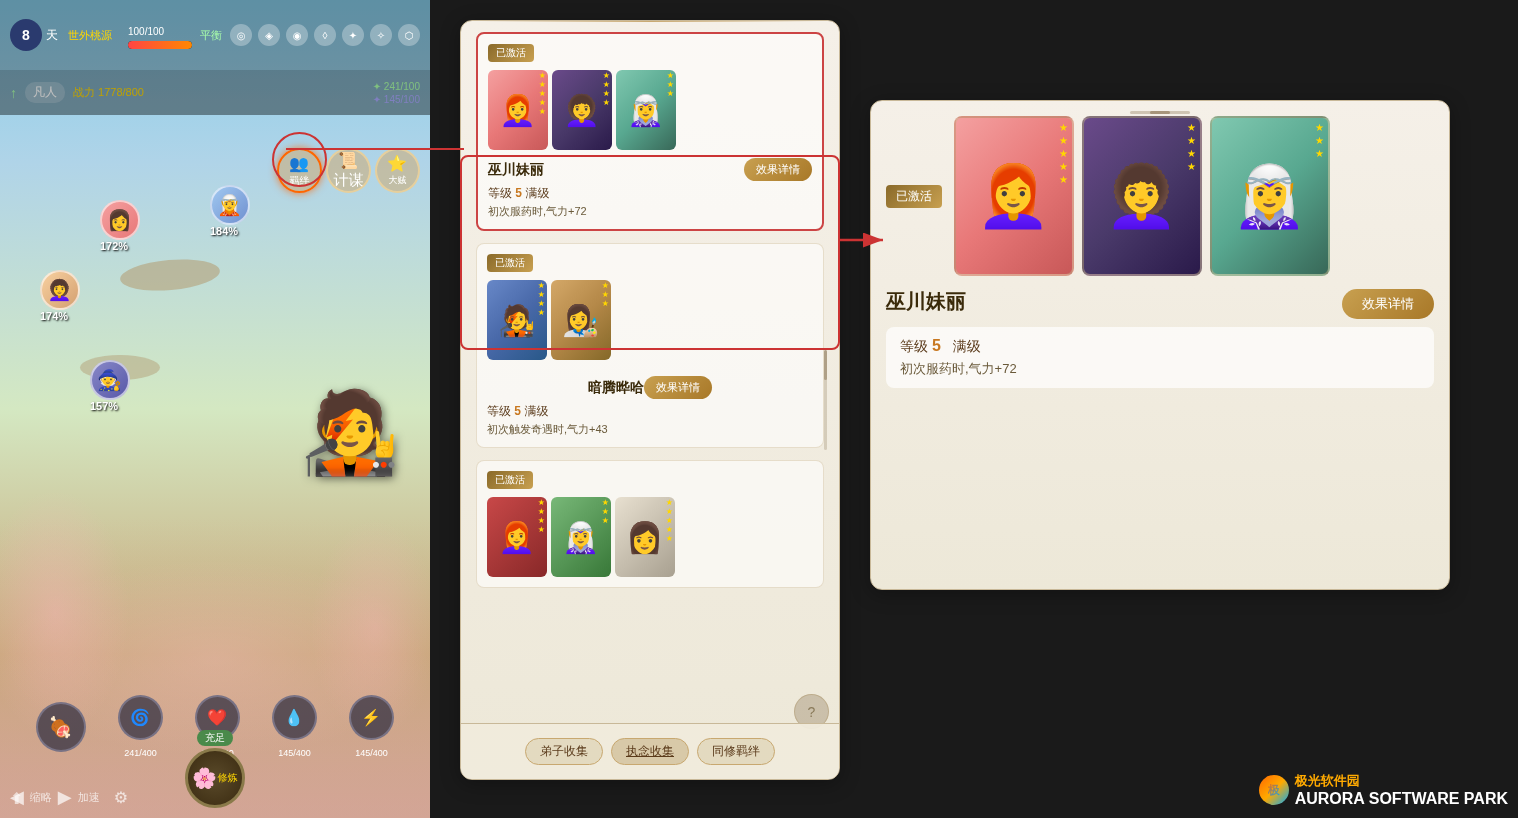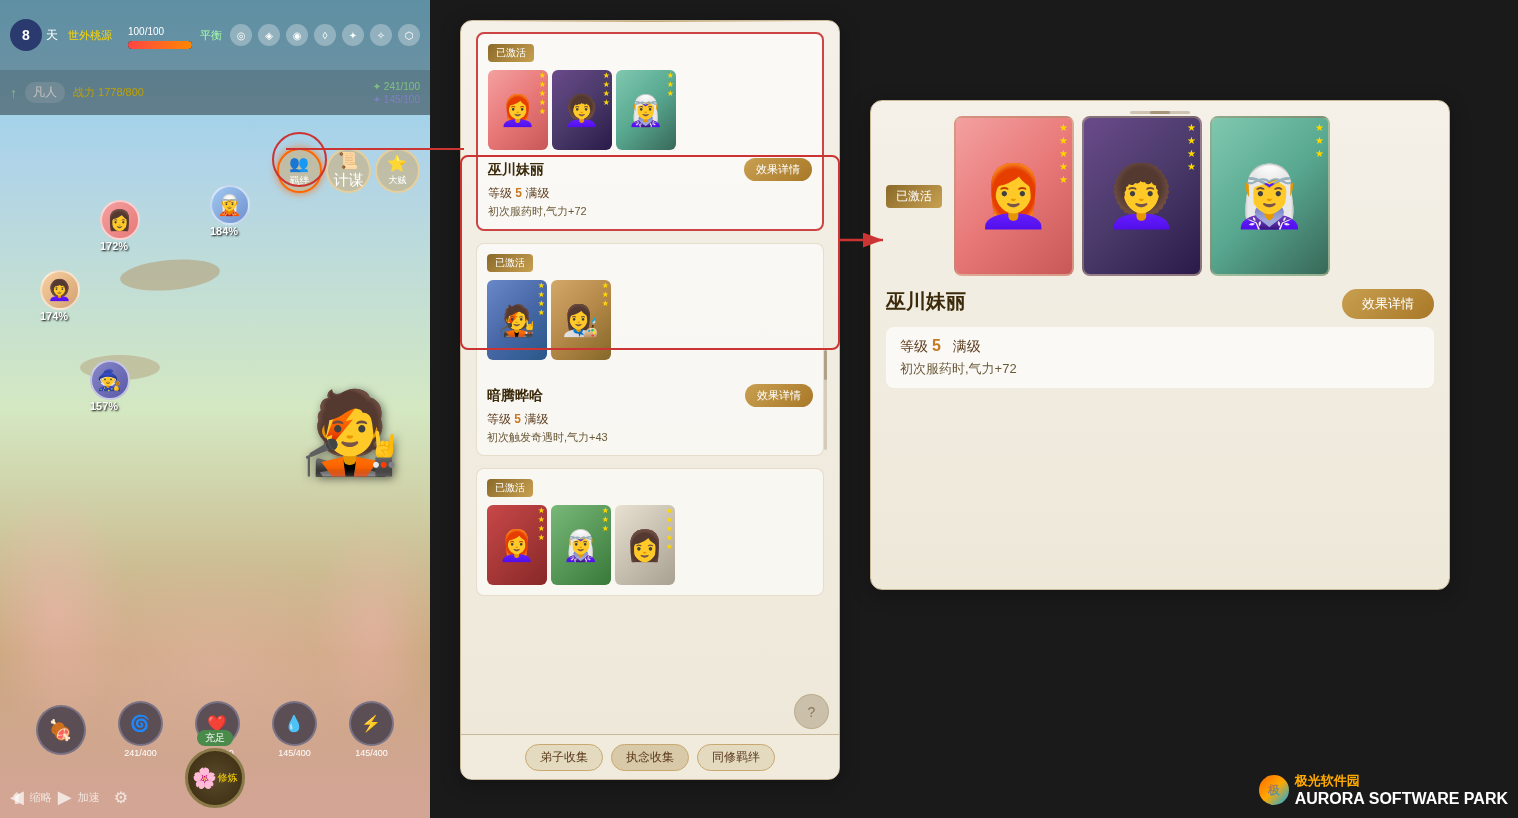--- a/index.html
+++ b/index.html
@@ -201,21 +201,21 @@
       background: rgba(40,40,60,0.7);
       border: 2px solid rgba(150,150,180,0.5);
       display: flex; align-items: center; justify-content: center;
       font-size: 16px;
     }
 
     .res-values {
       color: #fff;
       font-size: 9px;
       text-align: center;
-      margin-top: 2px;
+      margin-top: 8px;
     }
 
     .cultivate-btn {
       position: absolute;
       bottom: 10px;
       left: 50%;
       transform: translateX(-50%);
       display: flex;
       flex-direction: column;
       align-items: center;
@@ -396,21 +396,21 @@
     }
 
     .bonding-desc {
       color: #6a5a3a;
       font-size: 11px;
     }
 
     .bonding-bottom-tabs {
       position: absolute;
       bottom: 0; left: 0; right: 0;
-      height: 45px;
+      height: 56px;
       display: flex;
       align-items: center;
       justify-content: center;
       gap: 8px;
       background: rgba(240,235,220,0.95);
       border-top: 1px solid #c8b898;
     }
 
     .tab-btn {
       background: rgba(200,180,130,0.3);
@@ -418,20 +418,21 @@
       border-radius: 15px;
       padding: 4px 14px;
       font-size: 12px;
       color: #5a3a1a;
       cursor: pointer;
       font-family: inherit;
     }
 
     .tab-btn.active {
       background: rgba(180,150,90,0.4);
+      text-decoration: underline;
     }
 
     
     .expanded-panel {
       position: absolute;
       left: 870px; top: 100px;
       width: 580px;
       height: 490px;
       background: linear-gradient(180deg, #f5f0e8 0%, #ede8d8 100%);
       border-radius: 12px;
@@ -870,21 +871,21 @@
           <div class="bonding-char-inner">
             <span style="font-size:30px;">👩‍🎨</span>
           </div>
           <div class="stars-overlay">
             <span class="star">★</span>
             <span class="star">★</span>
             <span class="star">★</span>
           </div>
         </div>
       </div>
-      <div class="bonding-name-row" style="margin-top:24px;">
+      <div class="bonding-name-row" style="margin-top:16px;justify-content:center;">
         <span class="bonding-name">暗腾晔哈</span>
         <button class="effect-btn">效果详情</button>
       </div>
       <div class="bonding-level-row">
         <span>等级</span>
         <span class="level-highlight">5</span>
         <span>满级</span>
       </div>
       <div class="bonding-desc">初次触发奇遇时,气力+43</div>
     </div>

